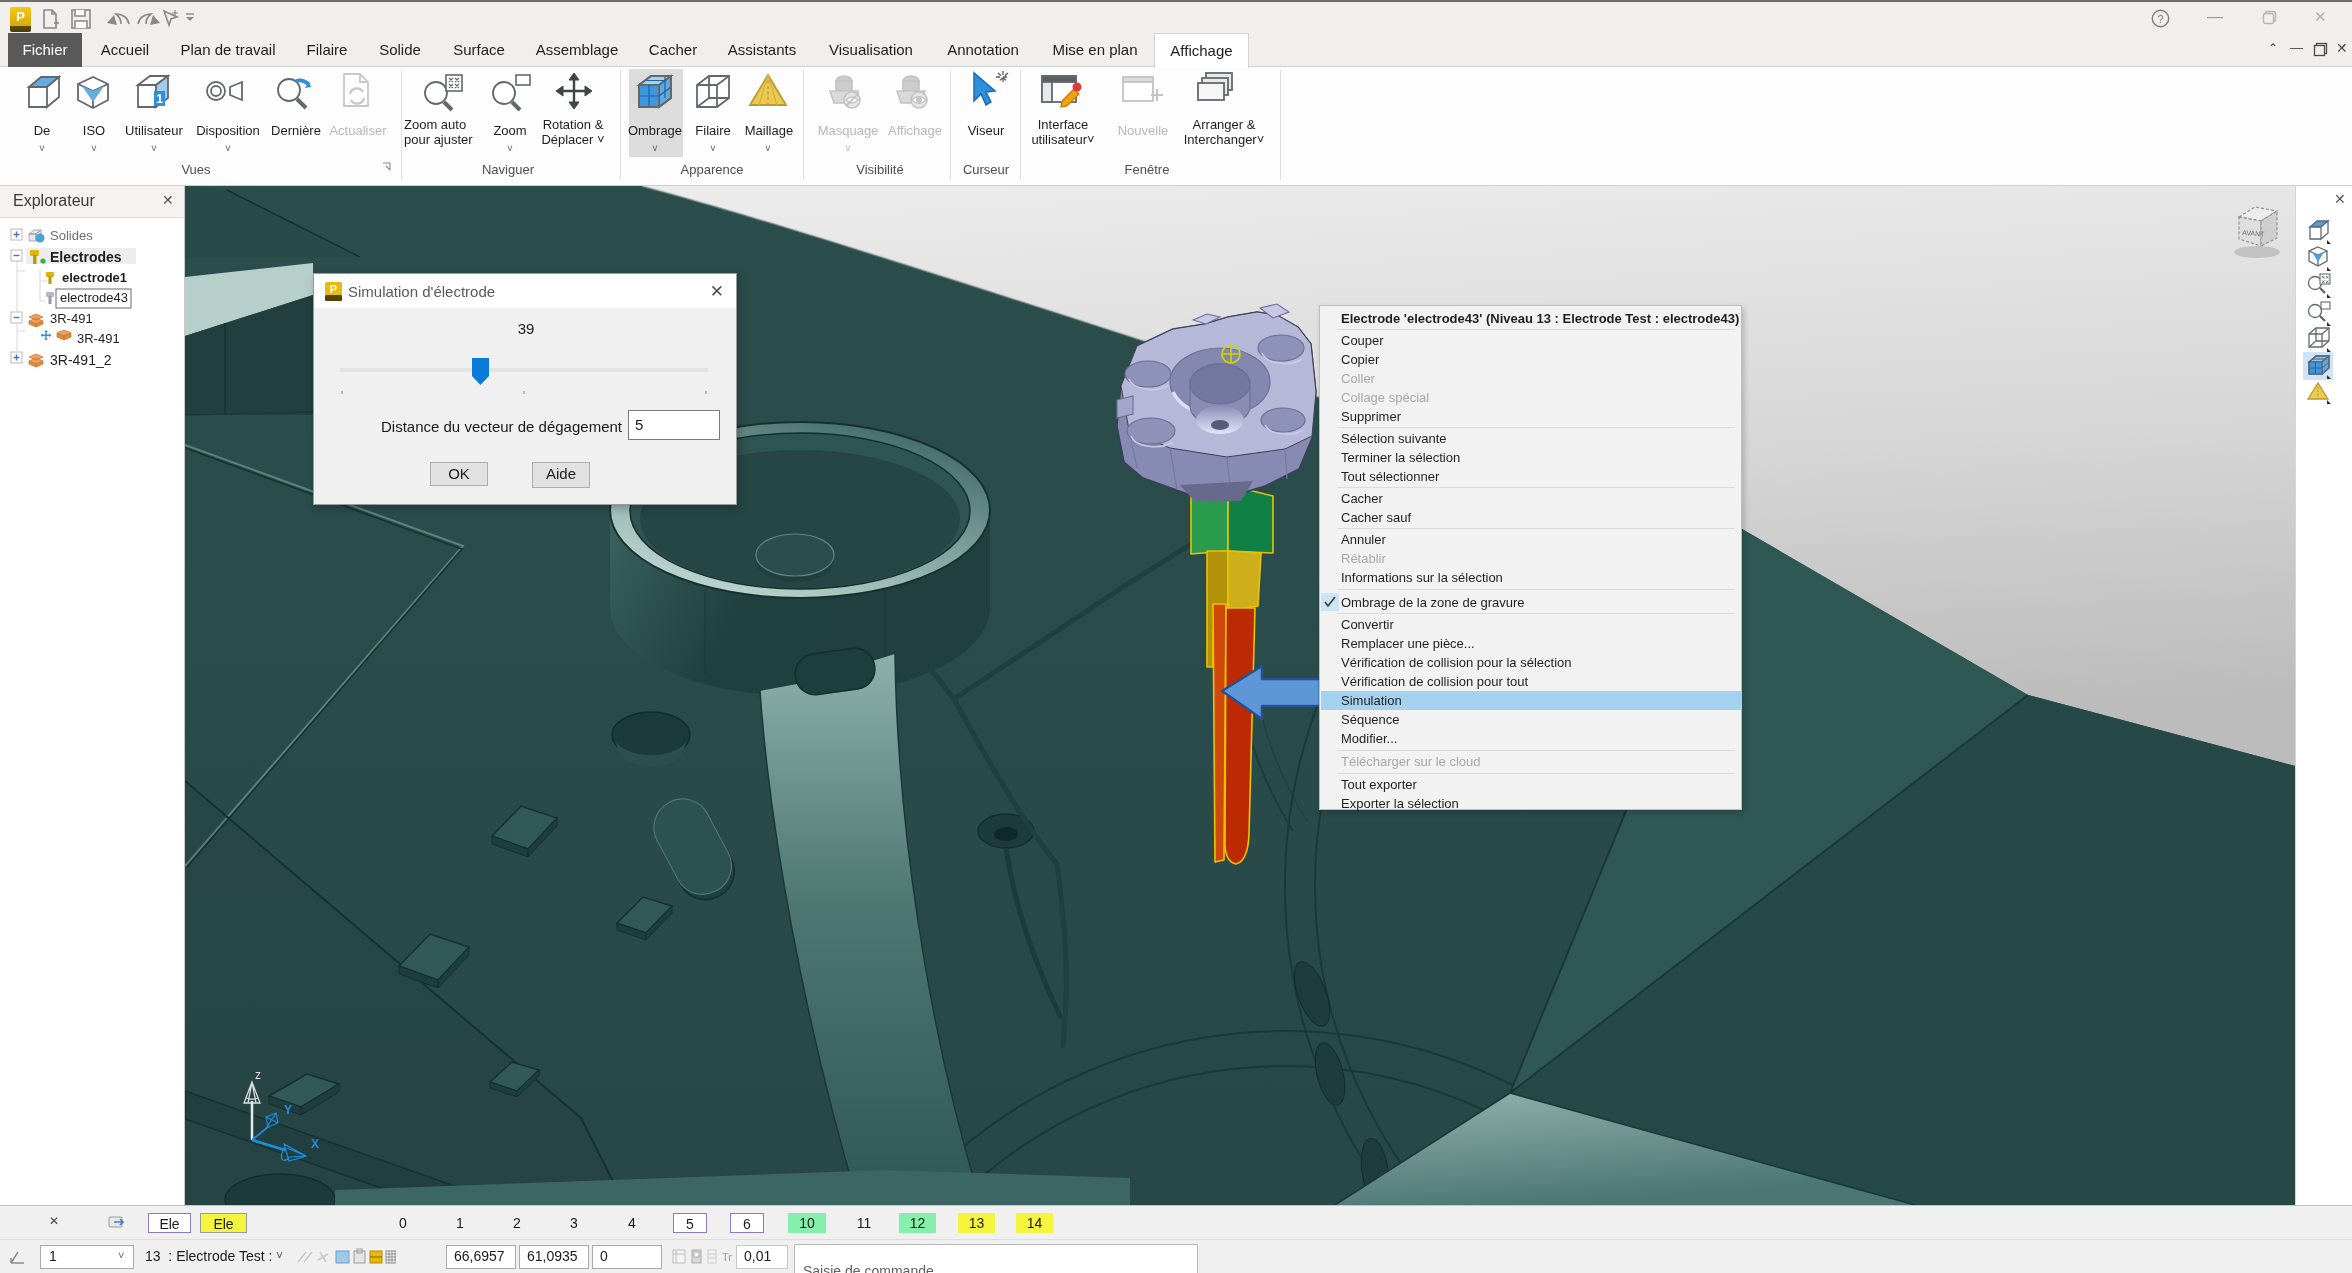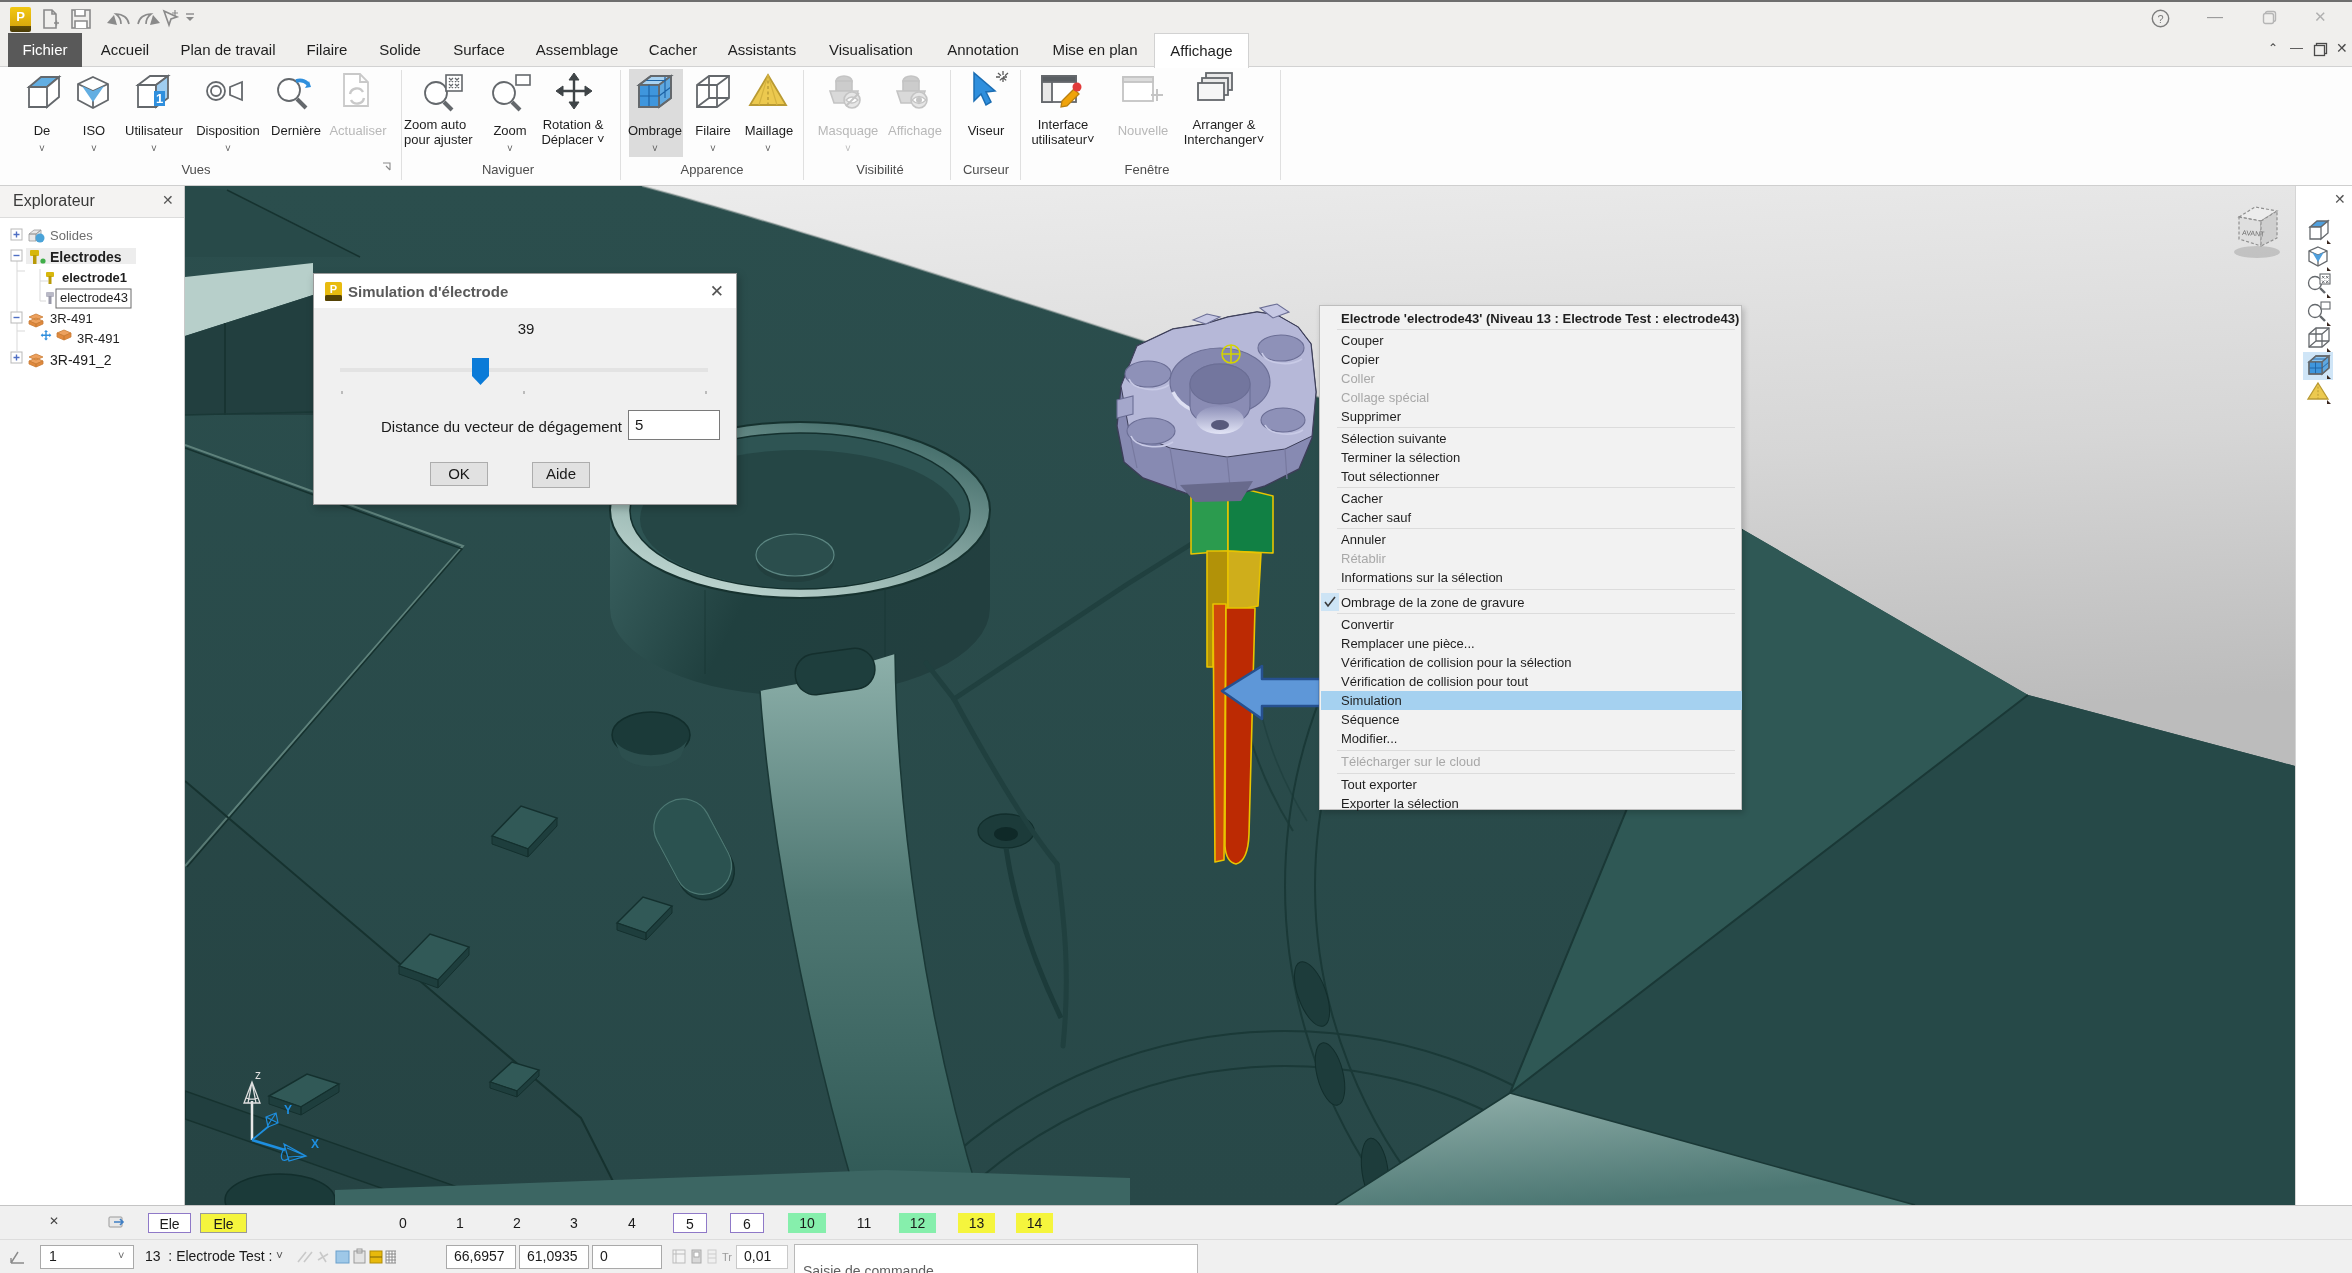--- a/index.html
+++ b/index.html
@@ -36,21 +36,21 @@
 .bluebg { background:#86efac; }
 .yellowbg { background:#f5f53d; }
 .sbox { position:absolute; background:#fff; border:1px solid #a9a9a9; font-size:14px; color:#1a1a1a; }
 
 #rightbar { position:absolute; left:2295px; top:186px; width:57px; height:1019px; background:#fff; border-left:1px solid #d5d5d5; }
 
 #viewport { position:absolute; left:185px; top:186px; width:2110px; height:1019px; background:#2b4f4e; }
 
 #dialog { position:absolute; left:313px; top:273px; width:424px; height:232px; background:#f0f0f0; border:1px solid #9a9a9a; box-shadow:2px 3px 8px rgba(0,0,0,0.25); }
 #dlg-title { position:relative; width:100%; height:34px; background:#fff; }
-#dlg-title .t { position:absolute; left:34px; top:9px; font-size:15px; color:#5a5a5a;font-weight:bold; }
+#dlg-title .t { position:absolute; left:34px; top:9px; font-size:15px; color:#5a5a5a; }
 #dlg-title .x { position:absolute; right:12px; top:7px; font-size:17px; color:#555; }
 
 #cmenu { position:absolute; left:1319px; top:305px; width:423px; height:505px; background:#f2f2f2; border:1px solid #bdbdbd; box-shadow:2px 3px 6px rgba(0,0,0,0.2); }
 .mi { position:absolute; left:21px; font-size:13px; color:#1f1f1f; white-space:nowrap; }
 .mi.dis { color:#a8a8a8; }
 .msep { position:absolute; left:17px; width:398px; height:1px; background:#dcdcdc; }
 </style>
 </head>
 <body>
 <div id="page">

